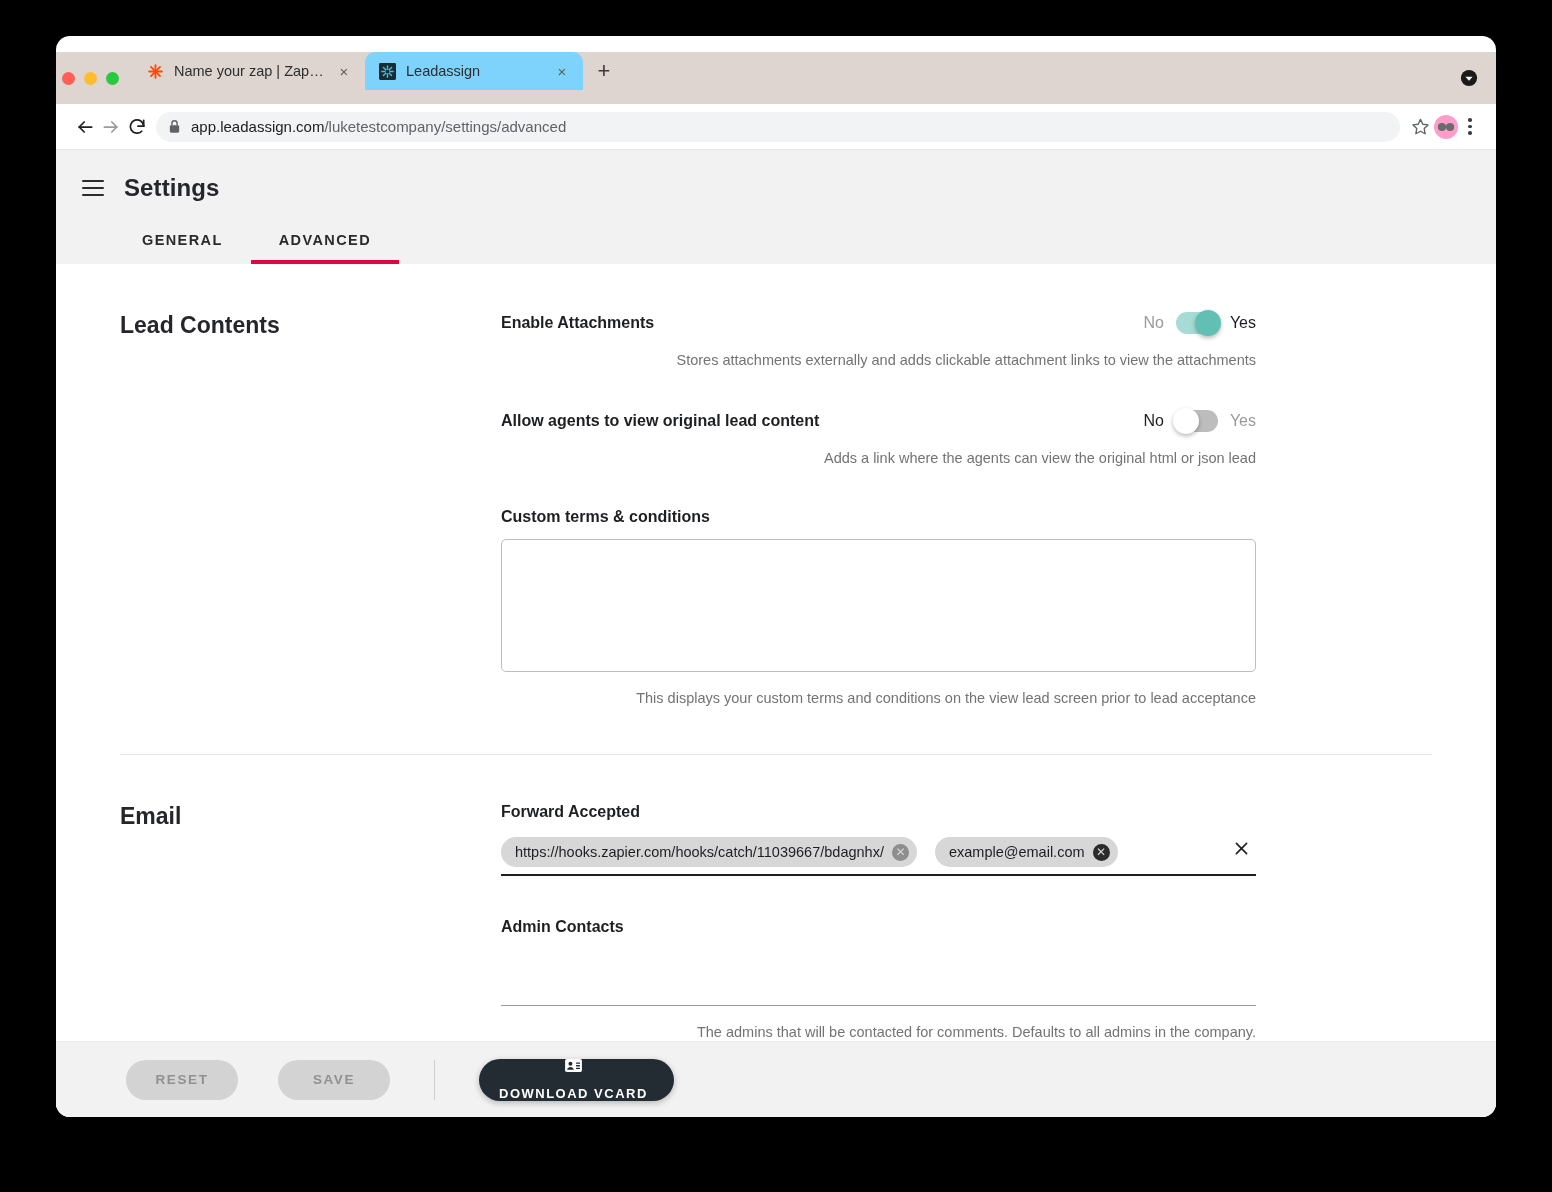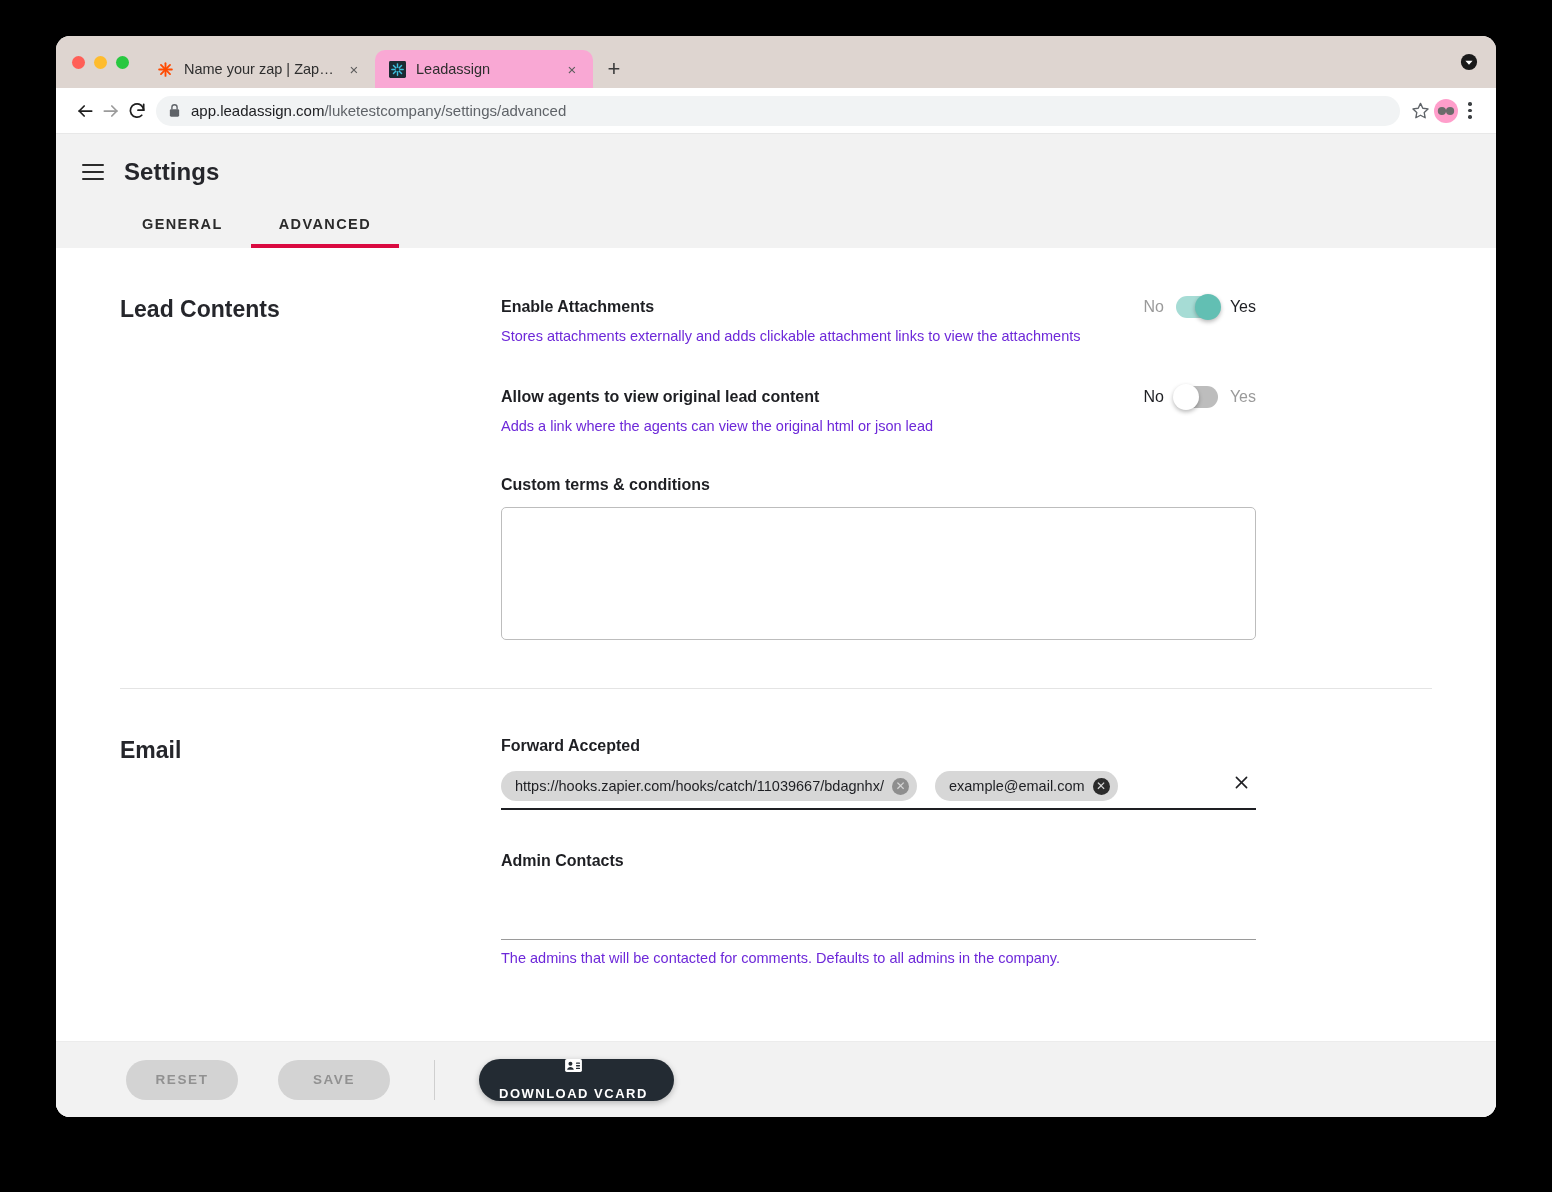--- a/index.html
+++ b/index.html
@@ -20,24 +20,24 @@
     background: #fff;
     display: flex;
     flex-direction: column;
   }
 
   
   .tabstrip {
     height: 52px;
     background: #ded5d0;
     display: flex;
-    align-items: flex-end;
-    padding-left: 12px;
-    position: relative;
-    flex: none;
+    padding-left: 2px;
+    position: relative;
+    flex: none;
+    margin-top: 16px;
   }
   .traffic {
     display: flex; align-items: center; gap: 9px;
     height: 52px; padding: 0 14px 0 4px;
   }
   .dot { width: 13px; height: 13px; border-radius: 50%; }
   .dot.red { background: #ff5f57; }
   .dot.yellow { background: #febc2e; }
   .dot.green { background: #28c840; }
 
@@ -47,21 +47,21 @@
     align-items: center;
     gap: 10px;
     padding: 0 12px 0 14px;
     min-width: 218px;
     max-width: 232px;
     border-radius: 10px 10px 0 0;
     font-size: 14.5px;
     color: #30302f;
     position: relative;
   }
-  .tab.active { background: #f9a8d4; }
+  .tab.active { background: #7dd3fc; }
   .tab-title {
     flex: 1;
     white-space: nowrap;
     overflow: hidden;
     text-overflow: ellipsis;
     font-size: 14.5px;
     color: #2e2e2e;
   }
   .tab-close {
     width: 18px; height: 18px;
@@ -205,22 +205,23 @@
   }
 
   .field-label {
     font-size: 16px;
     font-weight: 700;
     color: #1e1f23;
     margin-bottom: 0;
   }
   .helper {
     font-size: 14.5px;
-    color: #6d28d9;
-    margin-top: 10px;
+    color: #737373;
+    margin-top: 18px;
+    text-align: right;
   }
 
   .row-toggle {
     display: flex;
     align-items: center;
     justify-content: space-between;
   }
   .toggle-group { display: flex; align-items: center; gap: 12px; }
   .tg-label { font-size: 16px; }
   .tg-label.on { color: #1e1f23; font-weight: 400; }
@@ -488,20 +489,21 @@
                   <span class="knob"></span>
                 </span>
               <span class="tg-label off">Yes</span>
             </span>
           </div>
           <div class="helper">Adds a link where the agents can view the original html or json lead</div>
 
           <div class="mt-lg">
             <div class="field-label">Custom terms &amp; conditions</div>
             <textarea class="ta" style=""></textarea>
+            <div class="helper">This displays your custom terms and conditions on the view lead screen prior to lead acceptance</div>
           </div>
 
         </div>
       </div>
 
       <div class="divider"></div>
 
       <div class="section">
         <div class="section-title">Email</div>
         <div class="section-body">

